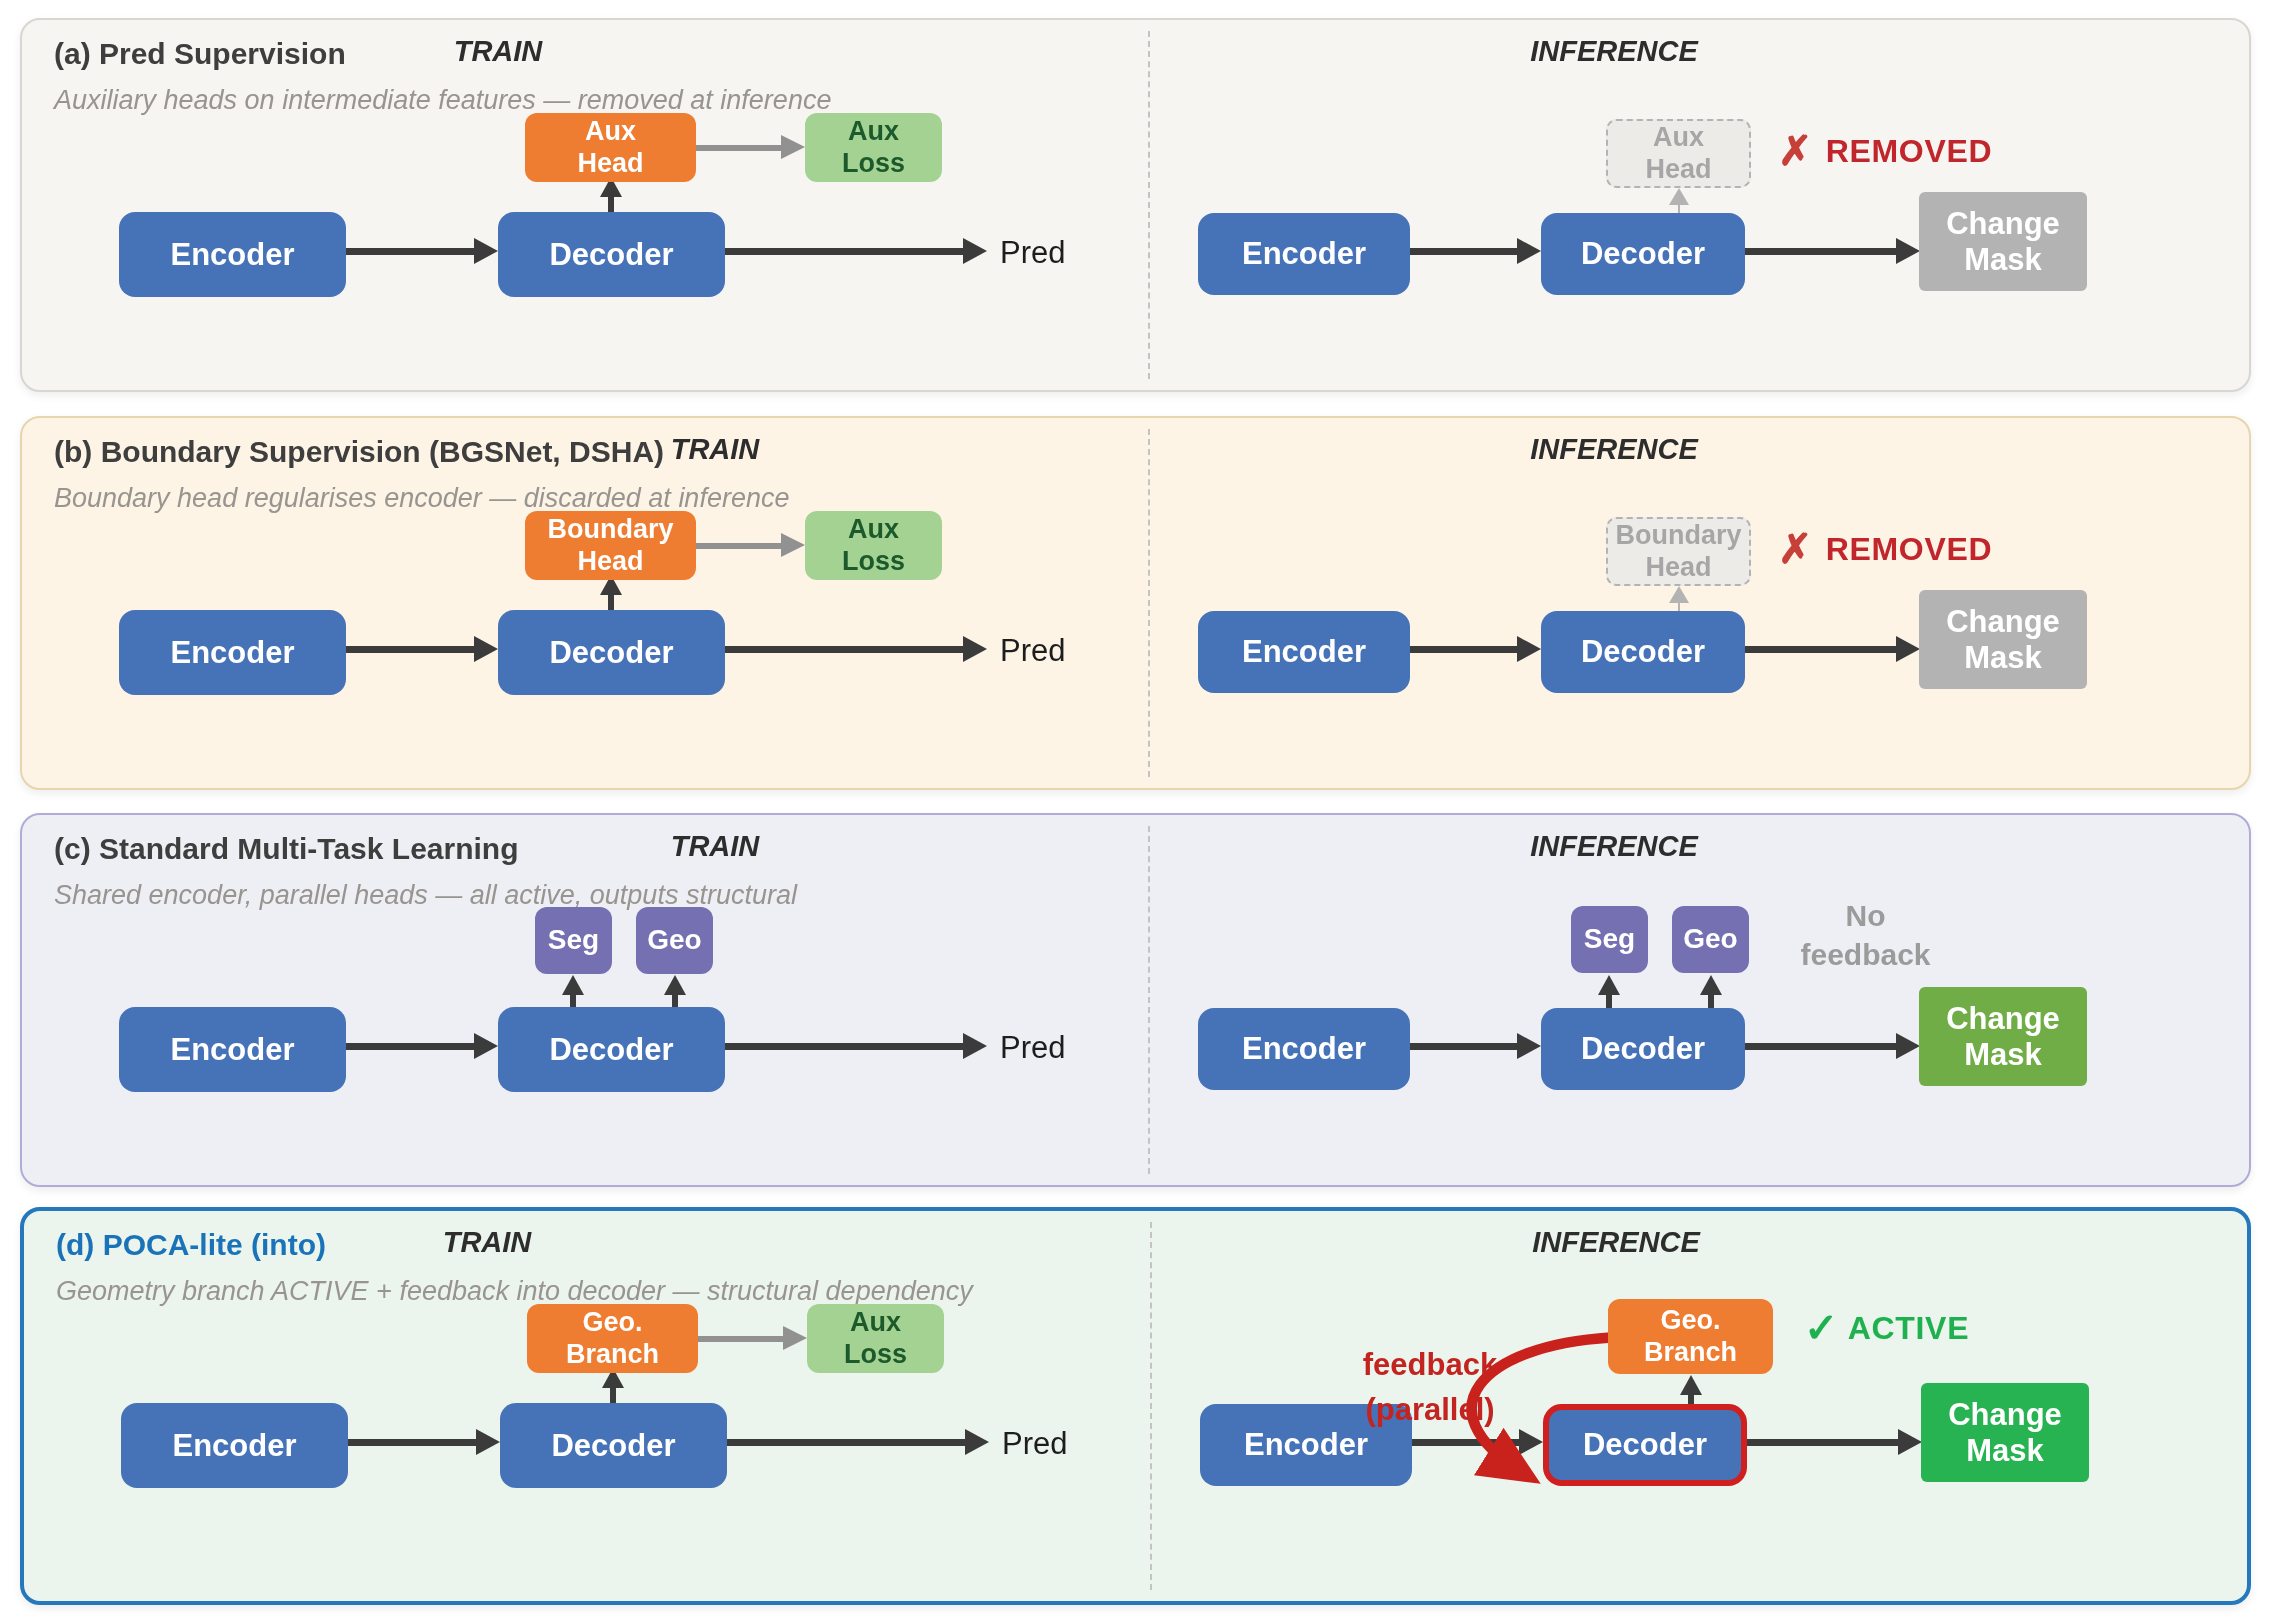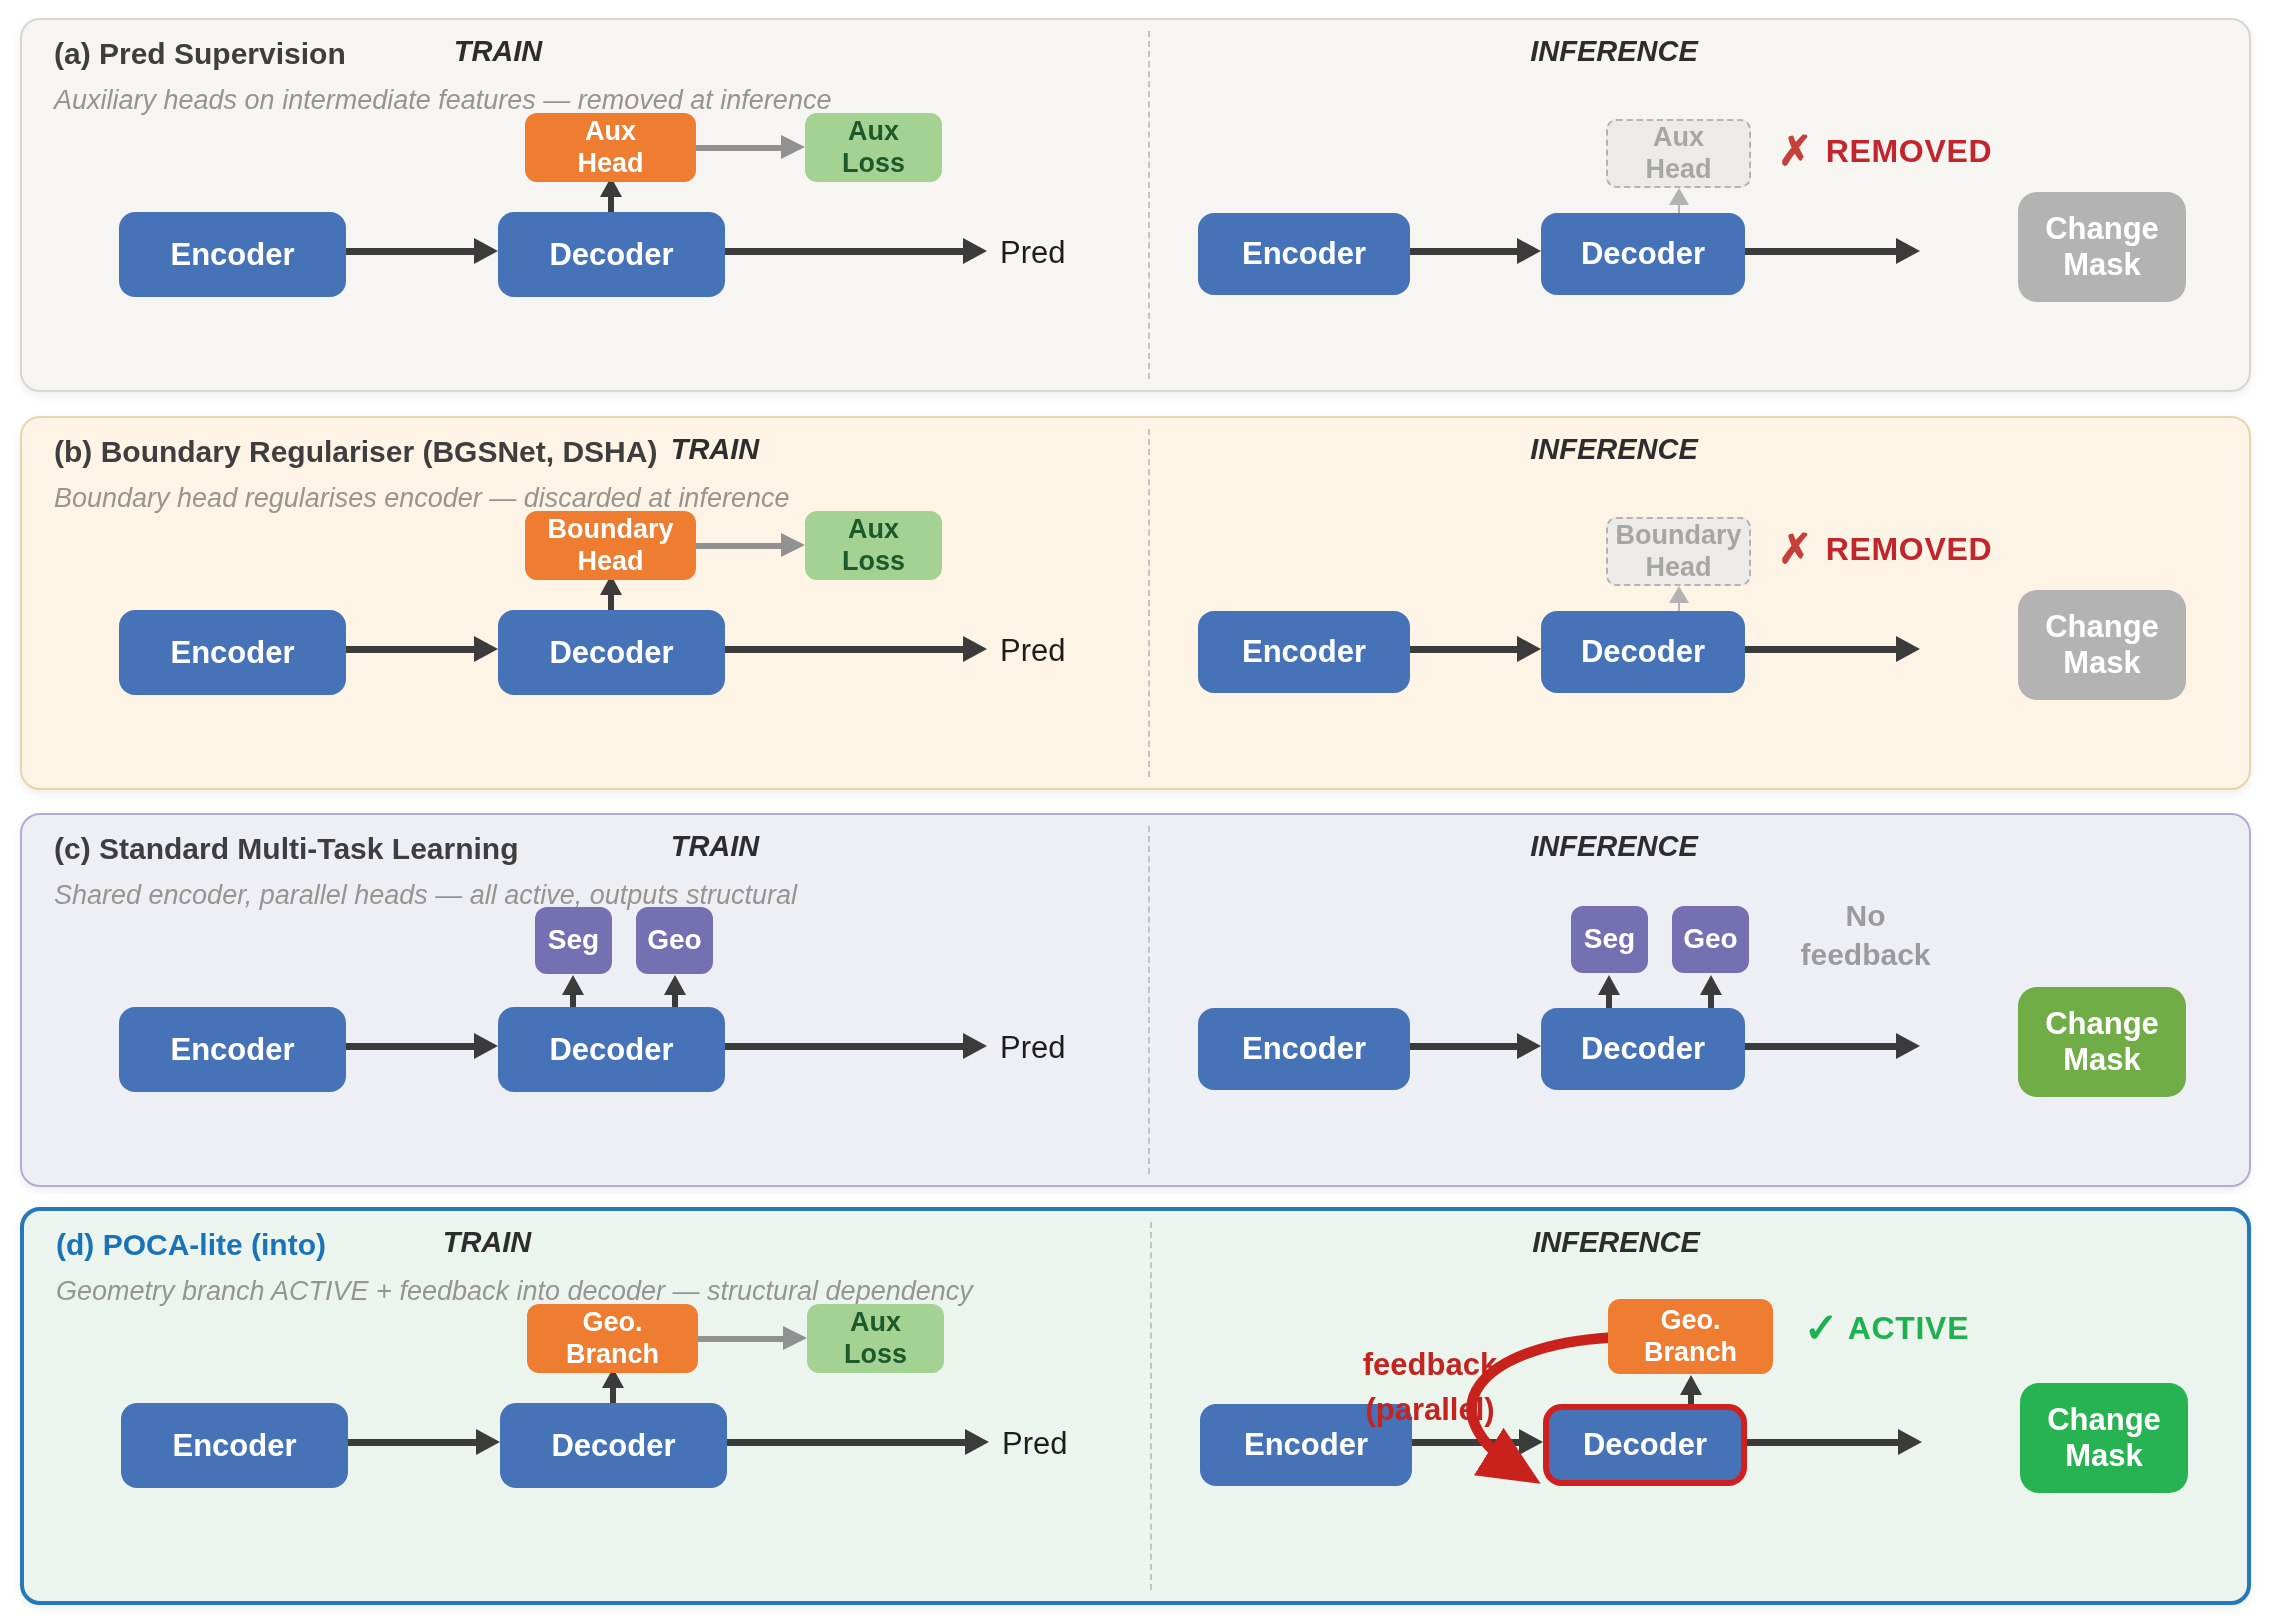--- a/index.html
+++ b/index.html
@@ -36,21 +36,21 @@
   .blue{background:#4673b8;border-radius:16px;font-size:31px;}
   .enc-t{left:97px;top:192px;width:227px;height:85px;}
   .dec-t{left:476px;top:192px;width:227px;height:85px;}
   .enc-i{left:1176px;top:193px;width:212px;height:82px;}
   .dec-i{left:1519px;top:193px;width:204px;height:82px;}
   .panel-d .dec-i{border:6px solid #cf1f1f;border-radius:18.7px;}
 
   .head-box{background:#ee7d31;border-radius:12px;font-size:27px;}
   .head-t{left:503px;top:93px;width:171px;height:69px;}
   .loss-box{left:783px;top:93px;width:137px;height:69px;background:#a3d293;color:#1d5a2b;border-radius:12px;font-size:27px;}
-  .cm{left:1996px;top:172px;width:168px;height:110px;border-radius:19px;font-size:31px;}
+  .cm{left:1897px;top:172px;width:168px;height:99px;border-radius:6px;font-size:31px;}
   .cm-grey{background:#b3b3b3;}
   .cm-olive{background:#70ad47;}
   .cm-green{background:#27b351;}
   .ghost{
     left:1584px;top:99px;width:145px;height:69px;background:#ecebe8;
     border:2.7px dashed #b3b3b3;border-radius:10.7px;color:#a6a6a6;font-size:27px;
   }
   .mini{background:#7470b2;border-radius:12px;font-size:28px;}
   .seg-t{left:513px;top:92px;width:77px;height:67px;}
   .geo-t{left:614px;top:92px;width:77px;height:67px;}
@@ -148,21 +148,21 @@
     <span class="mark">✗</span>
     <span class="txt">REMOVED</span>
   </div>
   <div class="box cm cm-grey">
       <span>Change</span>
       <span>Mask</span>
     </div>
 </section>
 
 <section class="panel panel-b">
-  <div class="title">(b) Boundary Regulariser (BGSNet, DSHA)</div>
+  <div class="title">(b) Boundary Supervision (BGSNet, DSHA)</div>
   <div class="subtitle">Boundary head regularises encoder — discarded at inference</div>
   <div class="phase train">TRAIN</div>
   <div class="phase inference">INFERENCE</div>
   <div class="divider"></div>
 
   <div class="shaft-h ar-enc-dec-t"></div>
   <div class="head-r ah-enc-dec-t"></div>
   <div class="shaft-h ar-dec-pred"></div>
   <div class="head-r ah-dec-pred"></div>
   <div class="shaft-v ar-up-t"></div>

